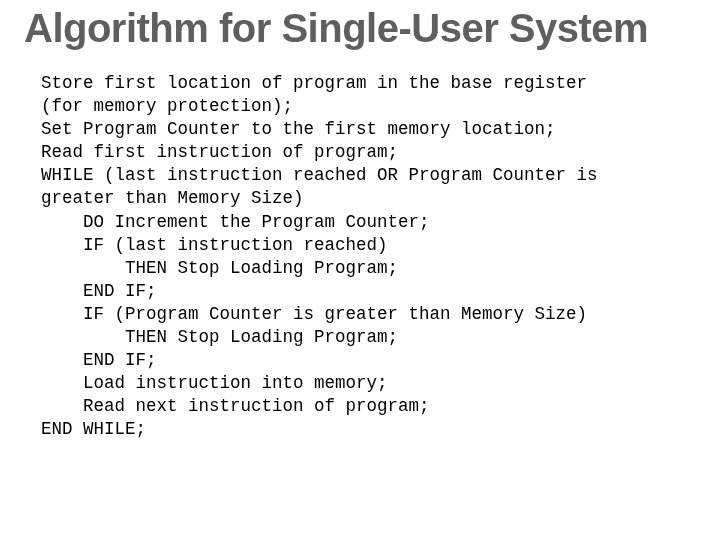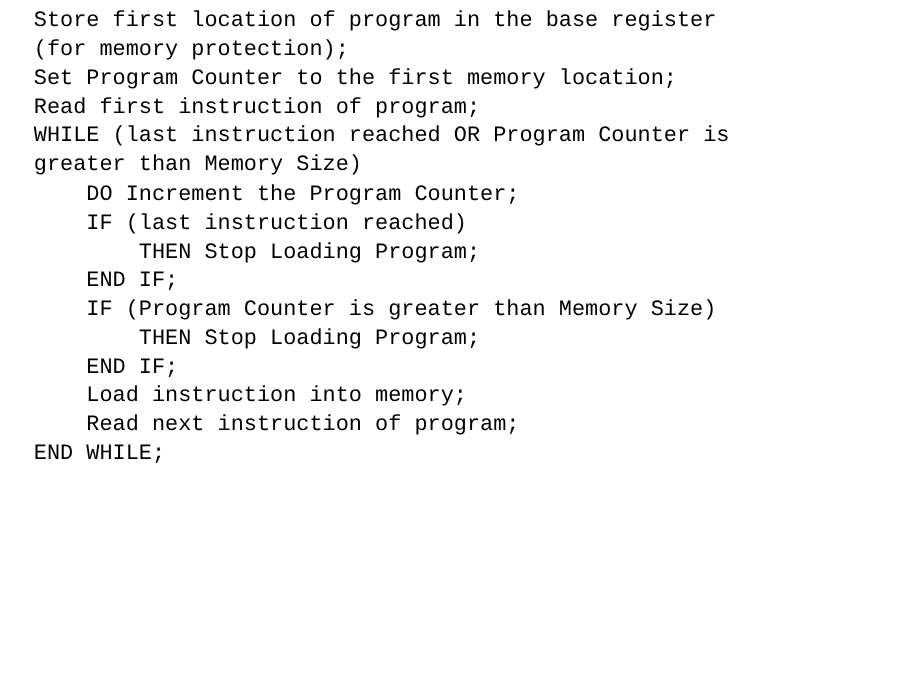--- a/index.html
+++ b/index.html
@@ -25,27 +25,28 @@
     color: #5f5f5f;
     margin: 0 0 22px 0;
     letter-spacing: -0.5px;
   }
   .algo {
     font-family: "Courier New", Courier, monospace;
     font-size: 17.5px;
     line-height: 1.32;
     white-space: pre;
     color: #000;
-    margin-left: 3px;
+    margin-left: 17px;
   }
 </style>
 </head>
 <body>
 
 <div class="slide">
+  <h1 class="title">Algorithm for Single-User System</h1>
   <div class="algo">Store first location of program in the base register
 (for memory protection);
 Set Program Counter to the first memory location;
 Read first instruction of program;
 WHILE (last instruction reached OR Program Counter is
 greater than Memory Size)
     DO Increment the Program Counter;
     IF (last instruction reached)
         THEN Stop Loading Program;
     END IF;

